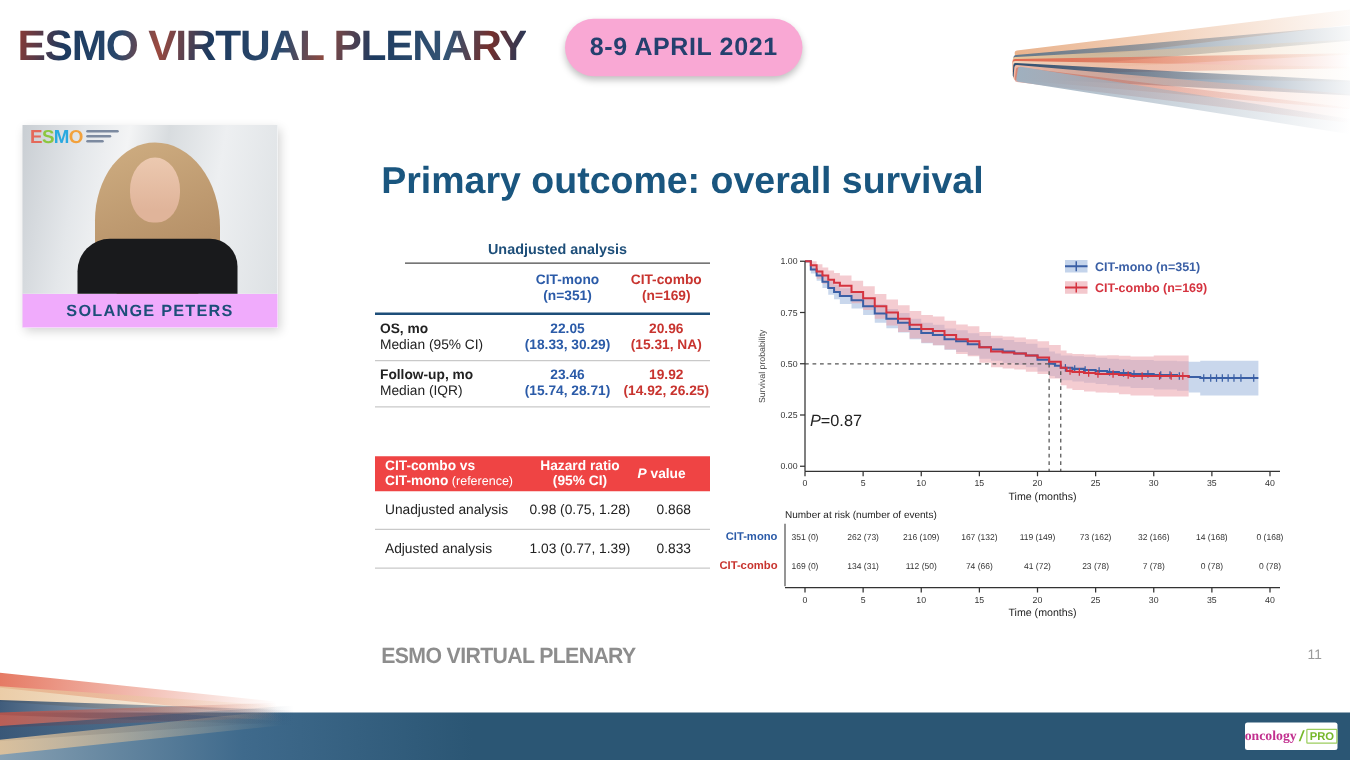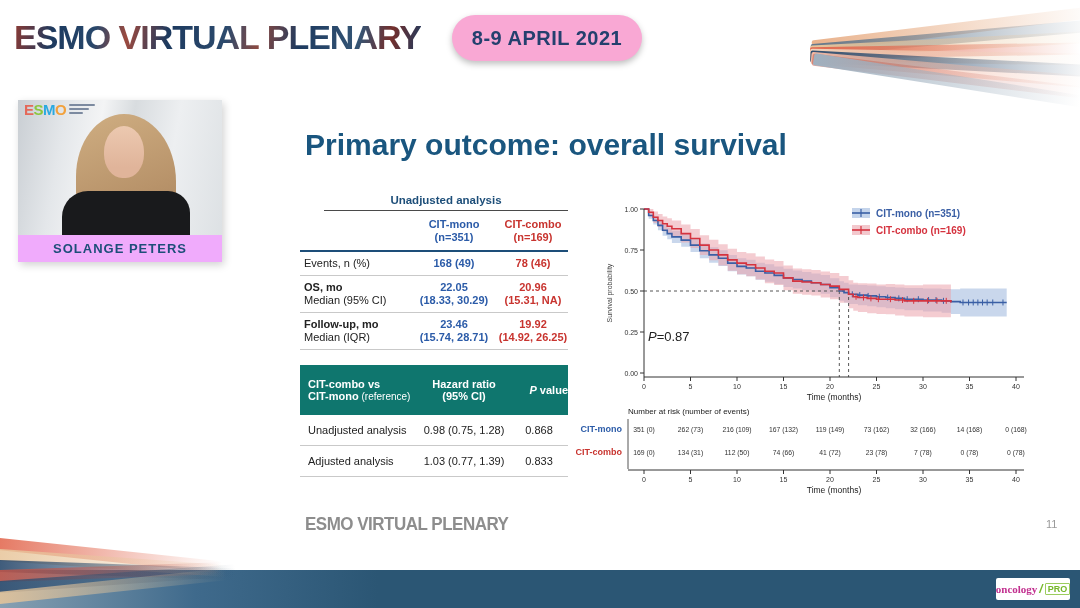--- a/index.html
+++ b/index.html
@@ -51,21 +51,21 @@
   .t1 .row .c{text-align:center;line-height:13px;}
   .t1 .lab{text-align:left !important;padding-left:4px;}
   .t1 .b{font-weight:700;}
   .blue{color:#2b5ba8;}
   .red{color:#c8342f;}
   .l2:empty{display:none;}
 
   
   .t2{position:absolute;left:300px;top:365px;width:268px;font-size:11px;color:#222;}
   .t2 .grid{display:grid;grid-template-columns:118px 92px 58px;}
-  .t2-head{background:#0f766e;color:#fff;padding:13px 0;}
+  .t2-head{background:#ef4444;color:#fff;padding:2px 0;}
   .t2-head .c1{padding-left:8px;font-weight:700;}
   .t2-head .cc{text-align:center;font-weight:700;}
   .t2-head .ref{font-weight:400;font-size:10px;}
   .t2 .row{border-bottom:1px solid #c9c9c9;padding:9px 0;}
   .t2 .row .c1{padding-left:8px;}
   .t2 .row .cc{text-align:center;}
 
   
   #km-wrap{position:absolute;left:576px;top:193px;width:480px;height:302px;}
 
@@ -131,31 +131,20 @@
         <div>CIT-mono</div>
         <div>(n=351)</div>
       </div>
       <div class="c red">
         <div>CIT-combo</div>
         <div>(n=169)</div>
       </div>
     </div>
     <div class="grid row">
       <div class="c lab">
-          <div>Events, n (%)</div>
-        </div>
-      <div class="c blue b">
-          <div>168 (49)</div>
-        </div>
-      <div class="c red b">
-          <div>78 (46)</div>
-        </div>
-    </div>
-    <div class="grid row">
-      <div class="c lab">
           <div class="b">OS, mo</div>
           <div class="l2">Median (95% CI)</div>
         </div>
       <div class="c blue b">
           <div>22.05</div>
           <div class="l2">(18.33, 30.29)</div>
         </div>
       <div class="c red b">
           <div>20.96</div>
           <div class="l2">(15.31, NA)</div>
@@ -180,21 +169,21 @@
   <div class="t2">
     <div class="grid t2-head">
       <div class="c1">
         <div>CIT-combo vs</div>
         <div><span>CIT-mono</span><span class="ref"> (reference)</span></div>
       </div>
       <div class="cc">
         <div>Hazard ratio</div>
         <div>(95% CI)</div>
       </div>
-      <div class="cc" style="display:flex;align-items:center;justify-content:flex-end;">
+      <div class="cc" style="display:flex;align-items:center;justify-content:flex-start;">
         <span><i>P</i><span> value</span></span>
       </div>
     </div>
     <div class="grid row">
       <div class="c1">Unadjusted analysis</div>
       <div class="cc">0.98 (0.75, 1.28)</div>
       <div class="cc">0.868</div>
     </div>
     <div class="grid row">
       <div class="c1">Adjusted analysis</div>

